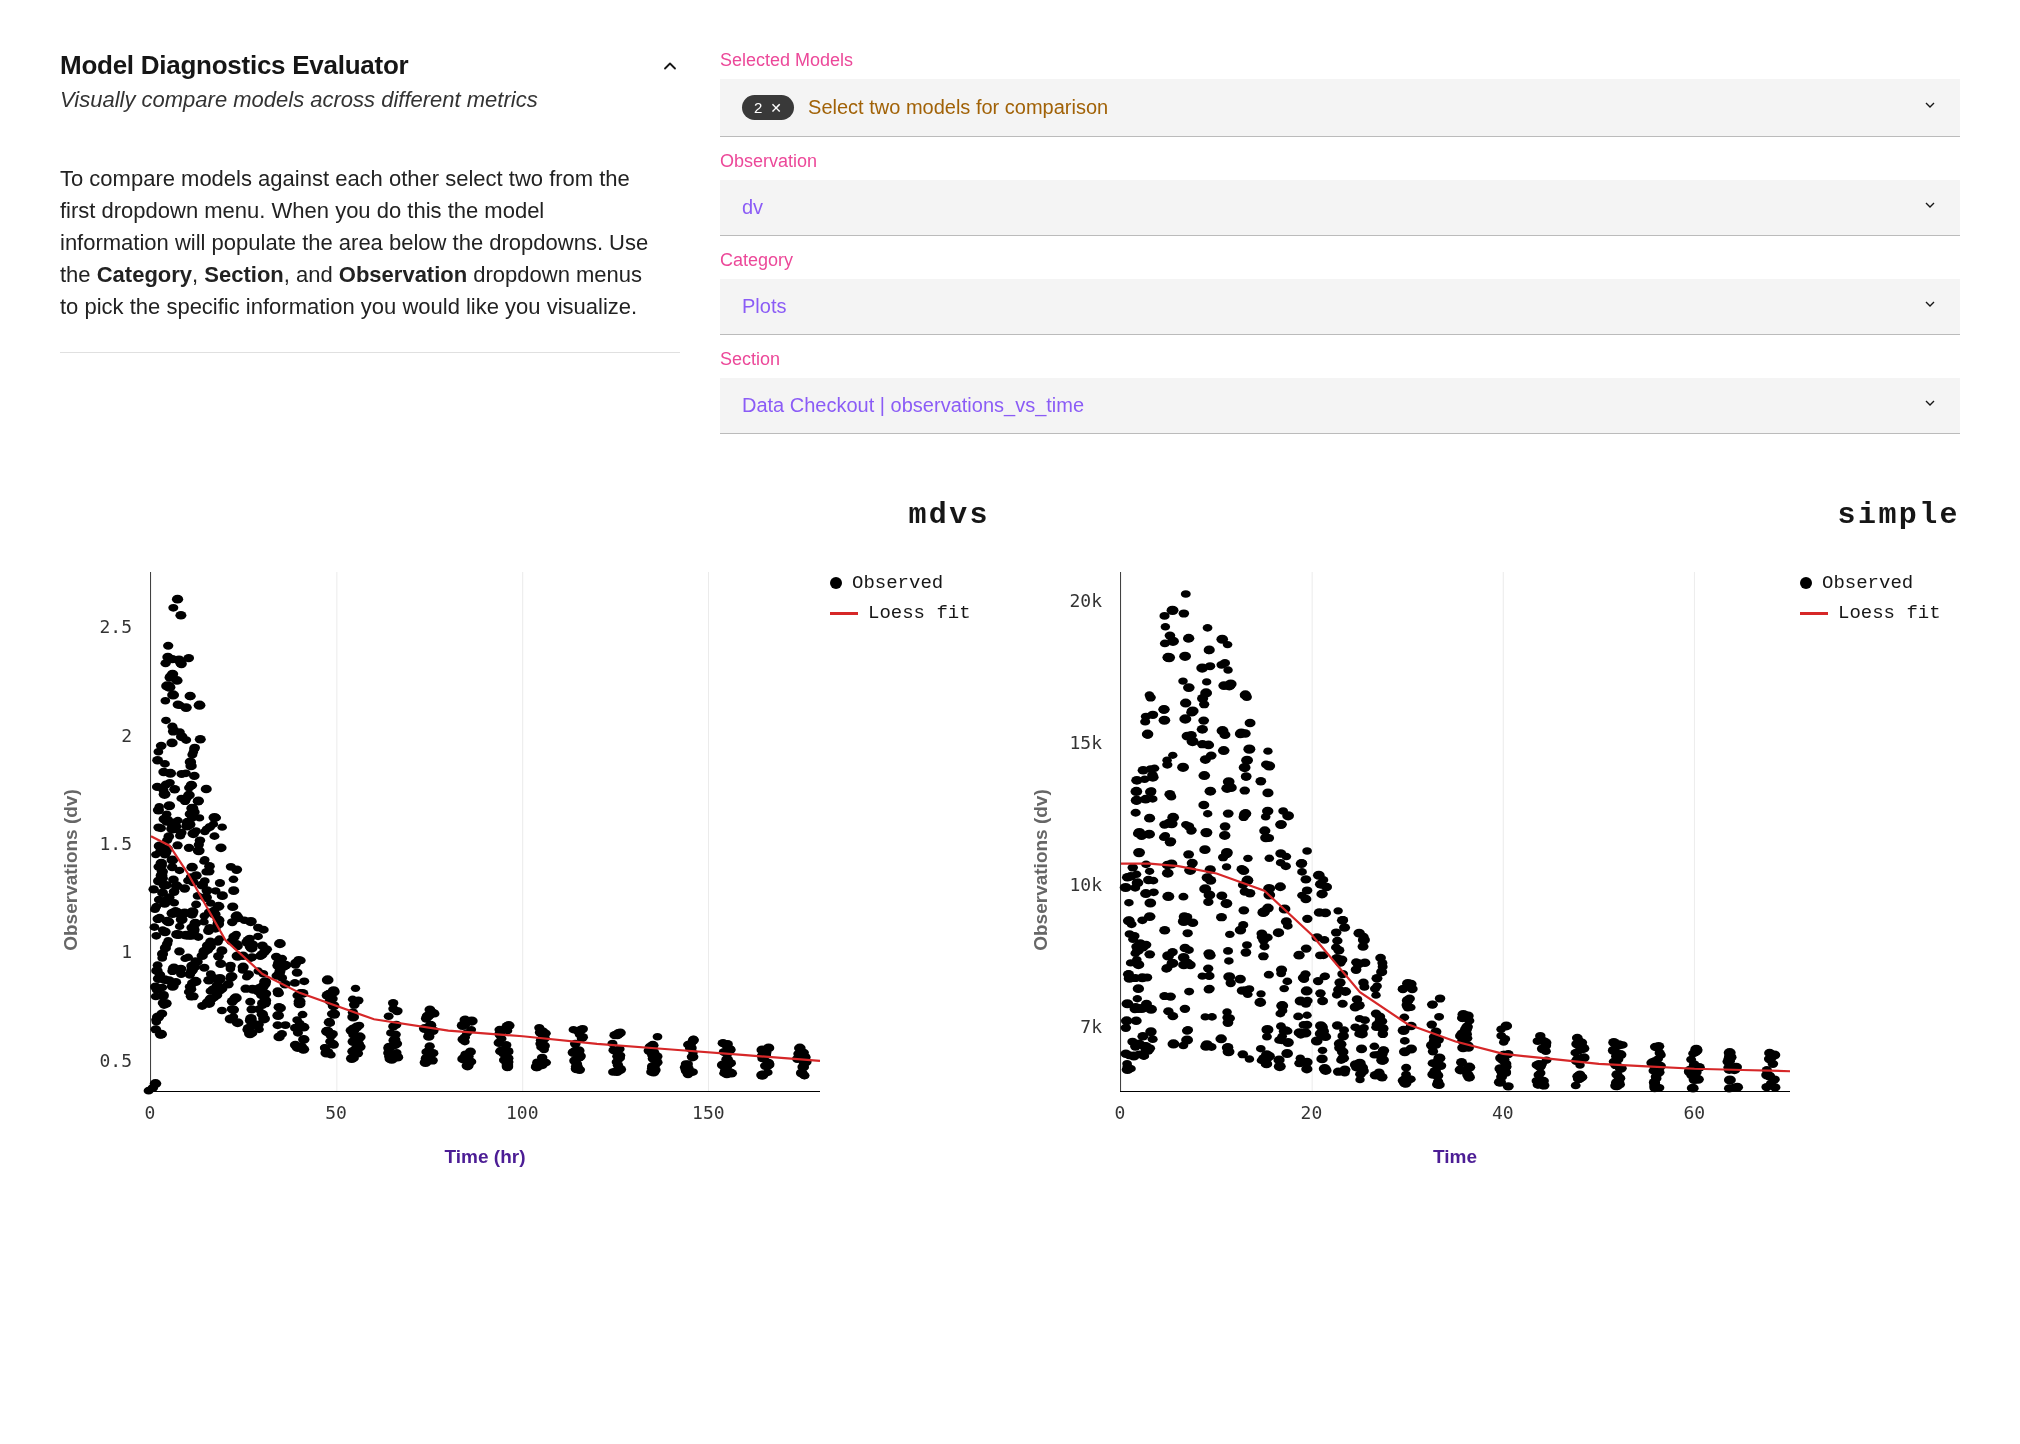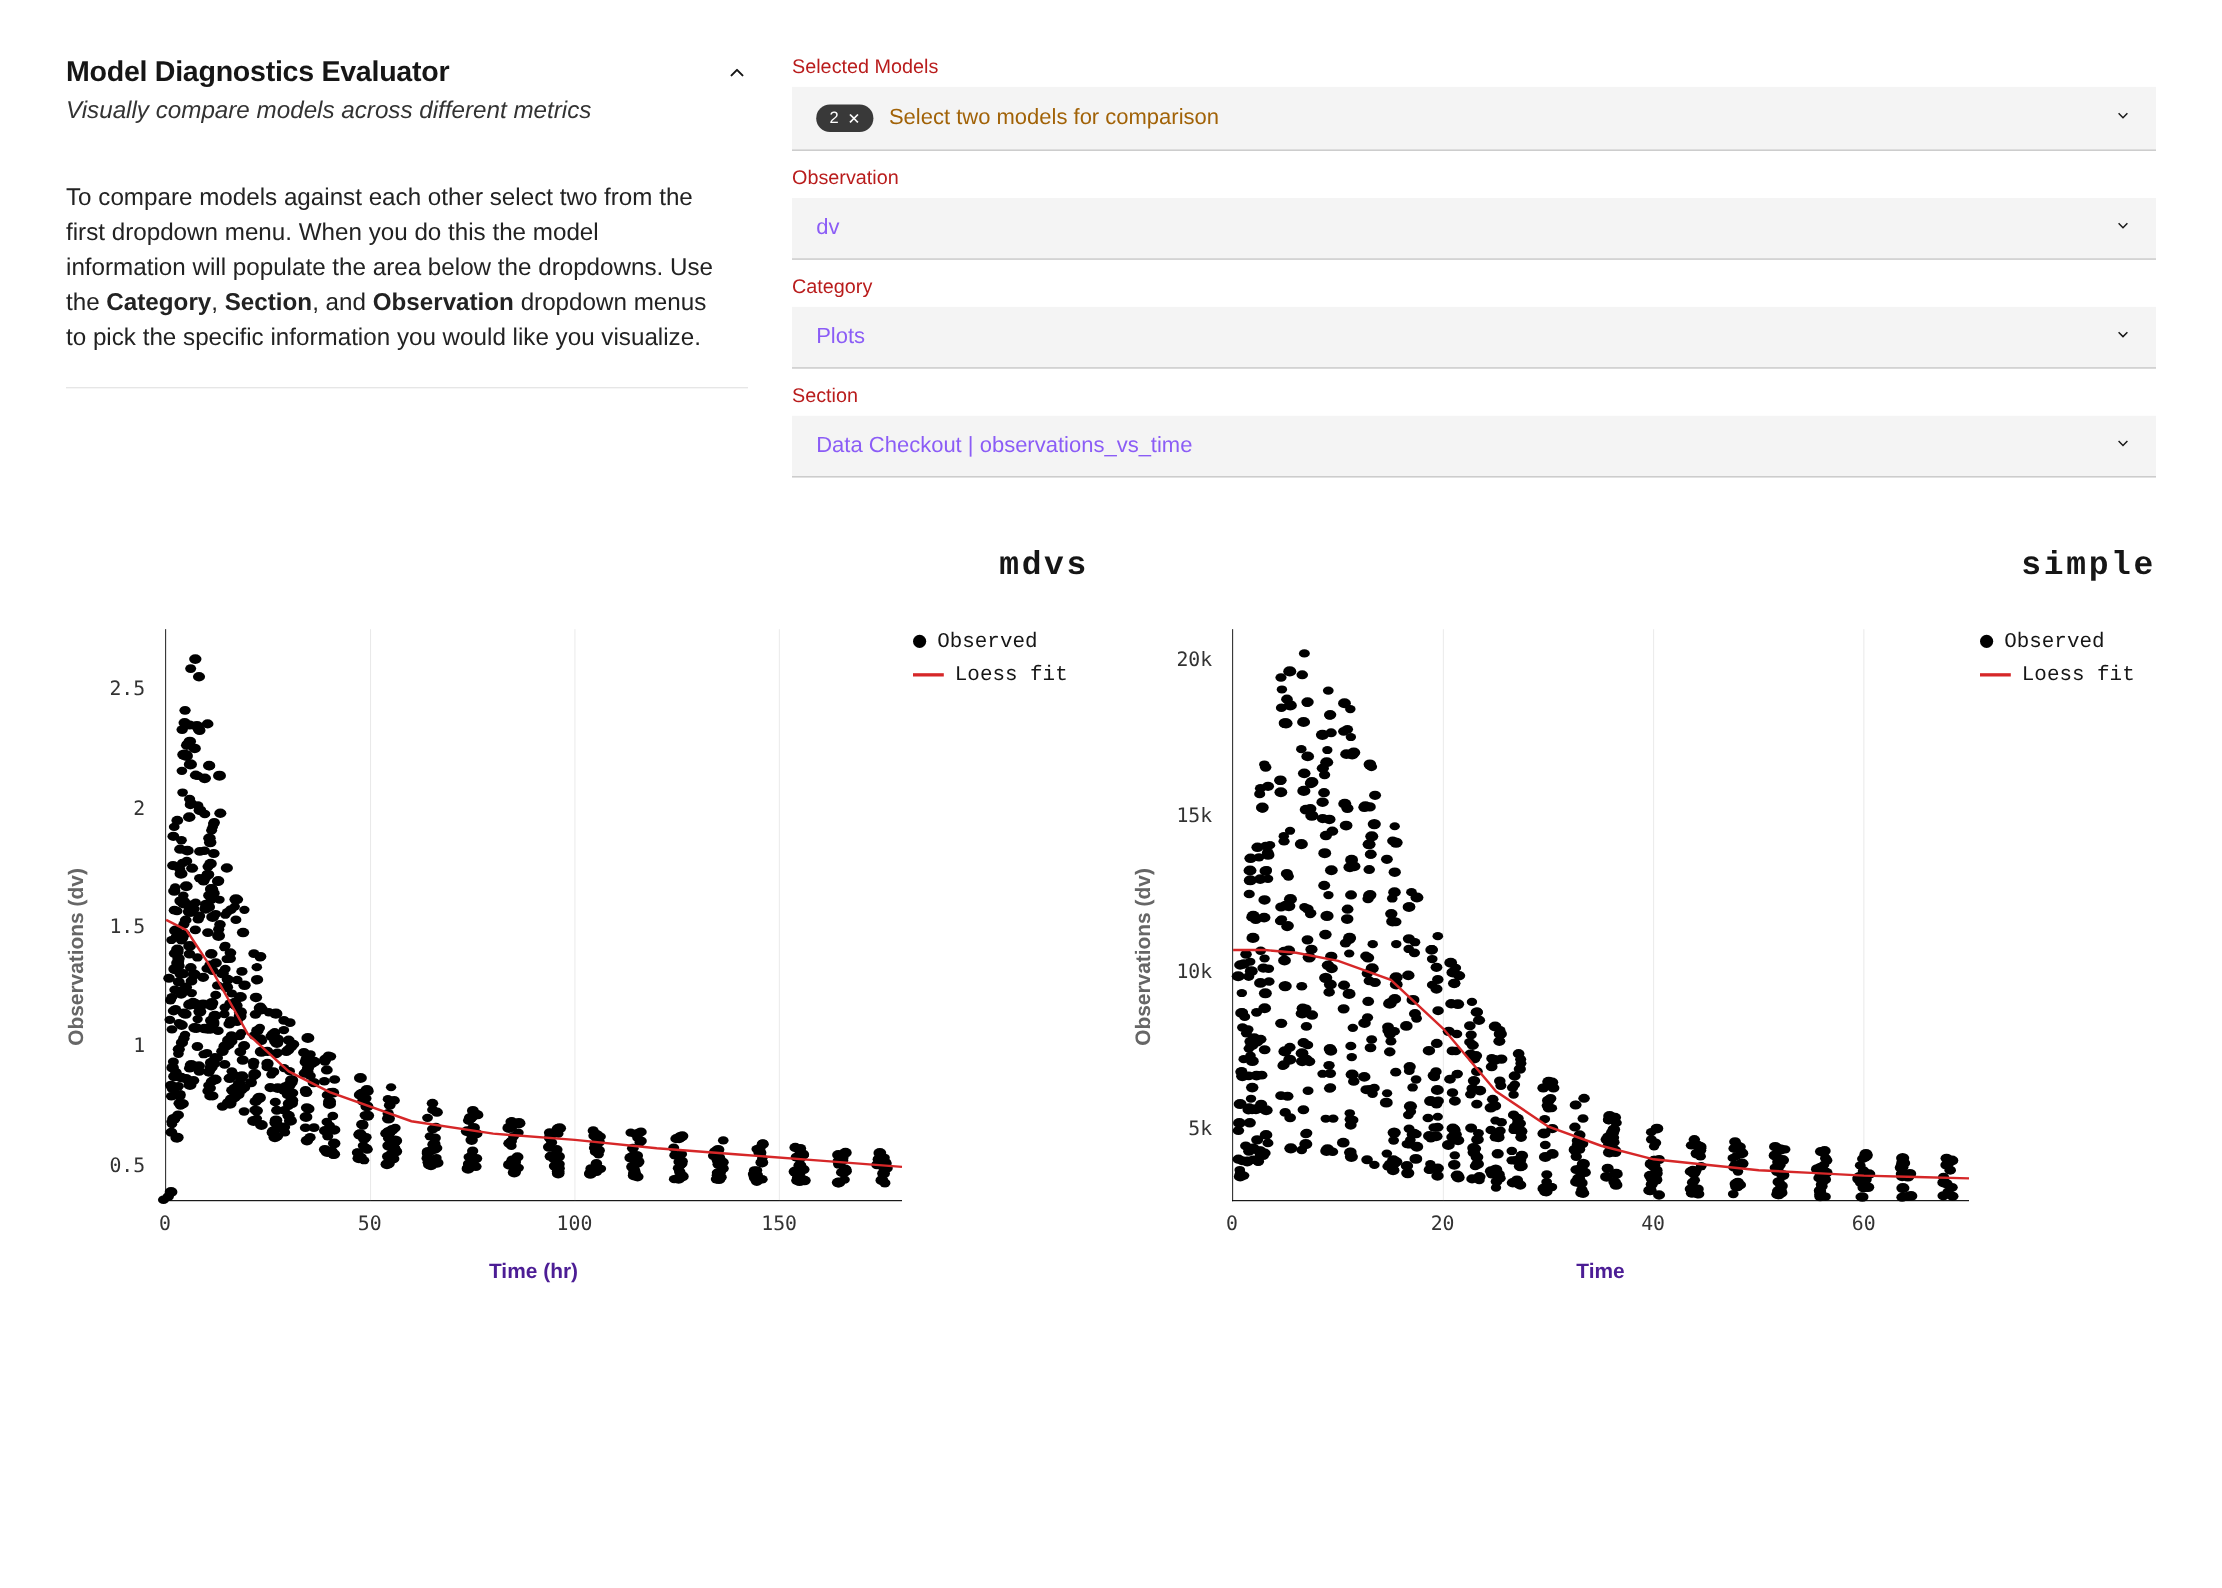--- a/index.html
+++ b/index.html
@@ -15,21 +15,21 @@
   .left-pane { flex: 0 0 46%; max-width: 620px; }
   .right-pane { flex: 1; min-width: 0; }
   .title-row { display: flex; justify-content: space-between; align-items: flex-start; }
   h2 { margin: 0 0 6px; font-size: 26px; font-weight: 600; letter-spacing: -0.01em; }
   .subtitle { margin: 0 0 28px; font-style: italic; font-size: 22px; color: #333; font-weight: 300; }
   .desc { font-size: 22px; line-height: 1.45; color: #222; max-width: 590px; }
   .desc .bold { font-weight: 600; }
   .chevron { font-size: 22px; margin-top: 6px; cursor: pointer; user-select: none; }
   .left-divider { border: 0; border-top: 1px solid #e0e0e0; margin-top: 30px; }
 
-  .field-label { font-size: 18px; color: #b91c1c; margin: 0 0 8px; }
+  .field-label { font-size: 18px; color: #ec4899; margin: 0 0 8px; }
   .field-block { margin-bottom: 14px; }
   .dropdown {
     display: flex; align-items: center; justify-content: space-between;
     background: #f4f4f4; border-bottom: 1px solid #bbb;
     padding: 16px 22px; font-size: 20px; cursor: pointer;
   }
   .dropdown .value { color: #8b5cf6; }
   .dropdown .placeholder { color: #a16207; font-size: 20px; }
   .dropdown .caret { font-size: 18px; color: #161616; }
   .chip {
@@ -865,21 +865,21 @@
         </div>
       </div>
     </div>
     <div class="chart-col">
       <div class="chart-title">simple</div>
       <div class="chart-box">
         <div class="y-label-cell">
           <div class="y-label">Observations (dv)</div>
         </div>
         <div class="yaxis">
-          <div class="tick" style="top: 76.1905%;">5k</div>
+          <div class="tick" style="top: 76.1905%;">7k</div>
           <div class="tick" style="top: 52.381%;">10k</div>
           <div class="tick" style="top: 28.5714%;">15k</div>
           <div class="tick" style="top: 4.7619%;">20k</div>
         </div>
         <div class="plot-wrap">
           <div class="plot">
             <svg viewBox="0 0 1000 1000" preserveAspectRatio="none">
               <line class="grid-v" x1="0" x2="0" y1="0" y2="1000"></line>
               <line class="grid-v" x1="285.7142857142857" x2="285.7142857142857" y1="0" y2="1000"></line>
               <line class="grid-v" x1="571.4285714285714" x2="571.4285714285714" y1="0" y2="1000"></line>

